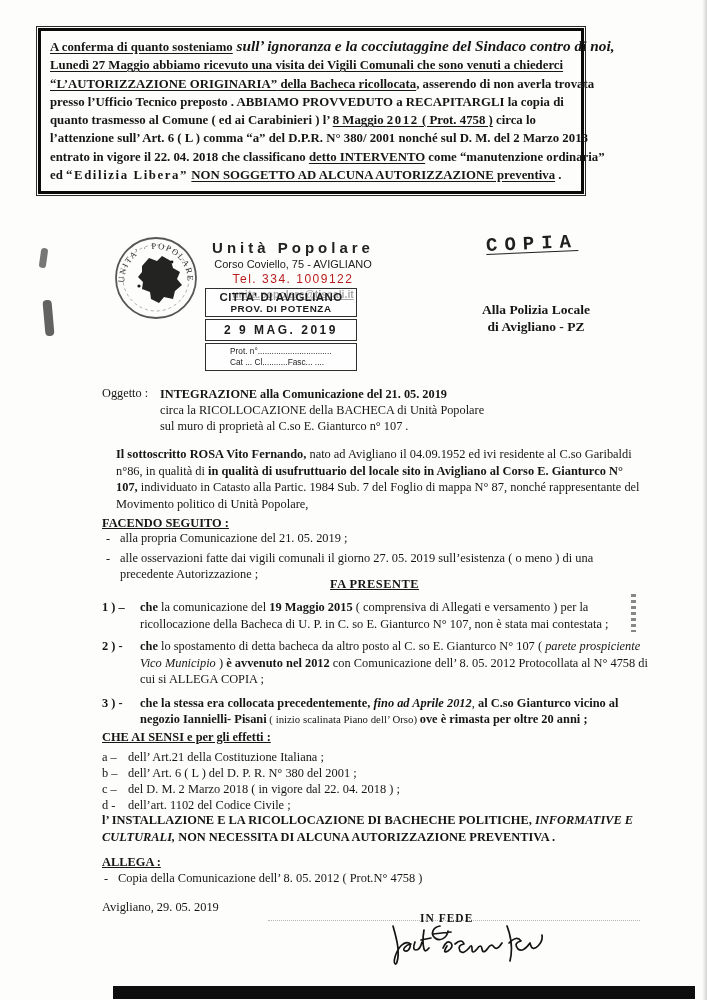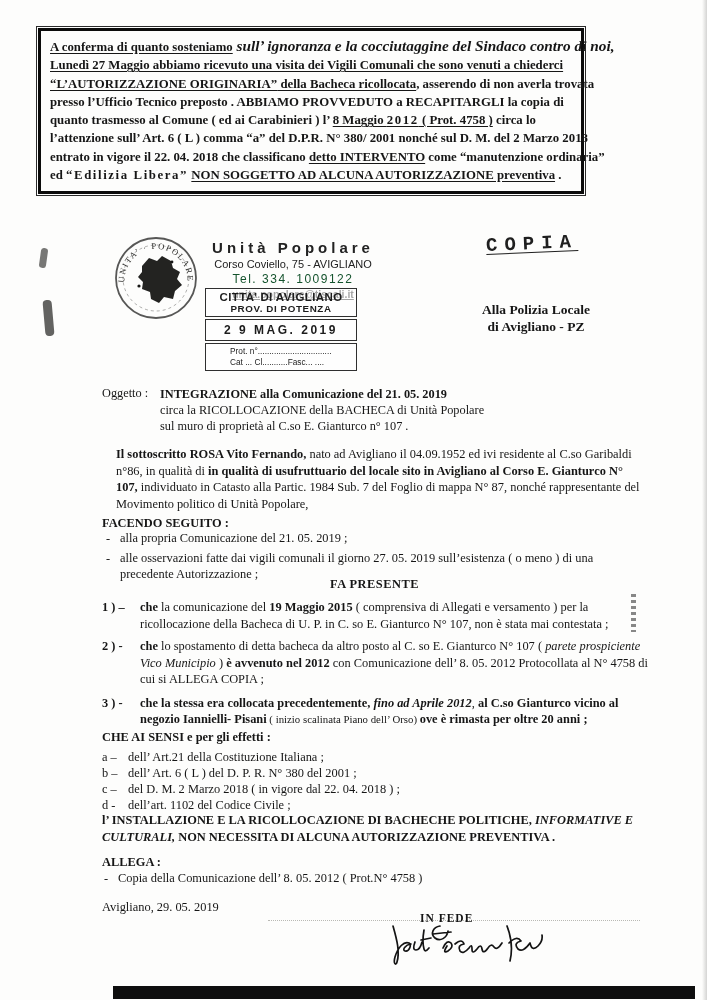--- a/index.html
+++ b/index.html
@@ -25,21 +25,21 @@
   }
   .notice .rline{white-space:nowrap;line-height:18.3px;}
   
   .logo{position:absolute;left:112px;top:234px;}
   .contact{
     position:absolute;left:200px;top:240px;width:186px;text-align:center;
     font-family:"Liberation Sans",sans-serif;line-height:15px;
   }
   .contact .org{font-size:15px;font-weight:700;letter-spacing:4px;color:#222;}
   .contact .addr{font-size:11px;color:#222;margin-top:2px;}
-  .contact .phone{font-size:12px;letter-spacing:1.5px;color:#14532d;}
+  .contact .phone{font-size:12px;letter-spacing:1.5px;color:#b91c1c;}
   .contact .email{font-size:10.5px;font-weight:700;text-decoration:underline;color:#1d1d1d;}
   
   .copia{
     position:absolute;left:486px;top:233px;
     font-family:"Liberation Mono",monospace;font-weight:700;font-size:19px;
     letter-spacing:7px;color:#1f1f1f;transform:rotate(-2.5deg);
     text-decoration:underline;text-underline-offset:3px;
   }
   
   .proto{position:absolute;left:205px;top:288px;width:152px;
@@ -55,21 +55,21 @@
              font-weight:700;font-size:13.5px;line-height:16.5px;}
   
   .subject{position:absolute;left:102px;top:386px;display:flex;font-size:12.3px;}
   .subject .lbl{width:58px;flex:none;}
   .subject .rline{line-height:16px;white-space:nowrap;}
   
   .blk{position:absolute;font-size:12.4px;line-height:16.5px;}
   .hang{display:flex;}
   .hang .mk{flex:none;}
   .hang .ct{flex:1;}
-  .heading-b{font-weight:700;}
+  .heading-b{font-weight:700;text-decoration:underline;}
   
   .infede{position:absolute;left:420px;top:912px;font-size:11.5px;font-weight:700;letter-spacing:1px;}
   .dotline{position:absolute;left:268px;top:920px;width:372px;border-top:1px dotted #b9b9b4;}
   .sig{position:absolute;left:385px;top:916px;}
   
   .edge-right{position:absolute;right:0;top:0;width:5px;height:100%;
               background:linear-gradient(to right,rgba(0,0,0,0),rgba(90,90,88,.25));}
   .smudge1{position:absolute;left:40px;top:248px;width:7px;height:20px;background:#4a4a48;
            border-radius:3px;transform:rotate(8deg);opacity:.75;}
   .smudge2{position:absolute;left:44px;top:300px;width:9px;height:36px;background:#3c3c3a;

